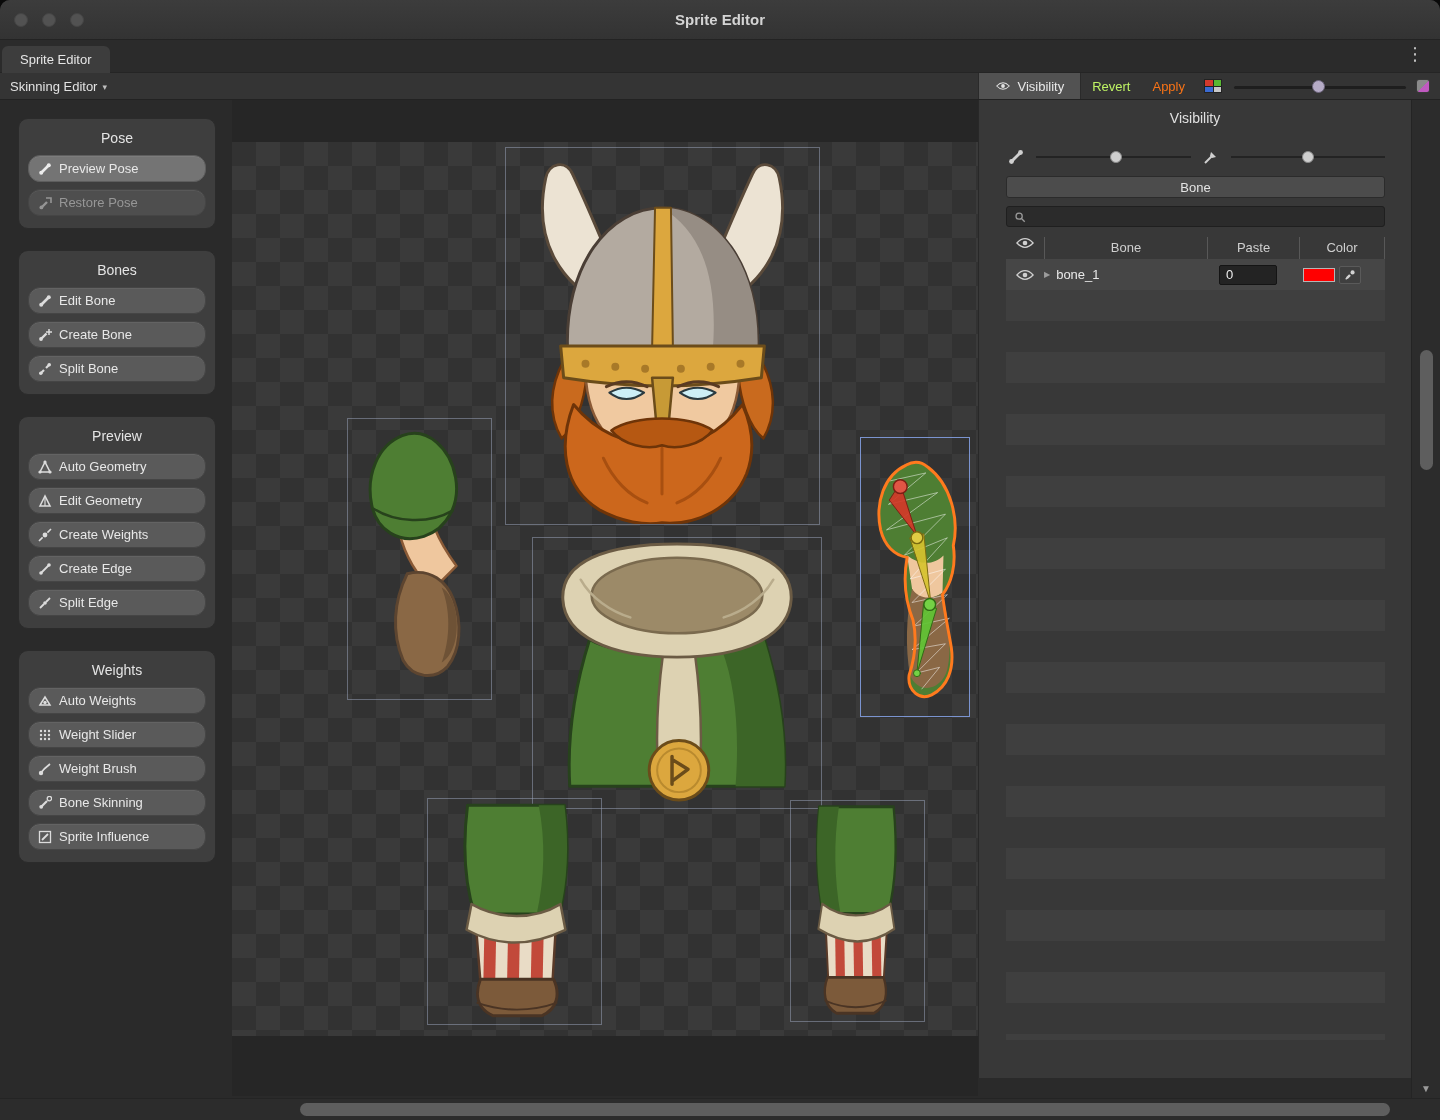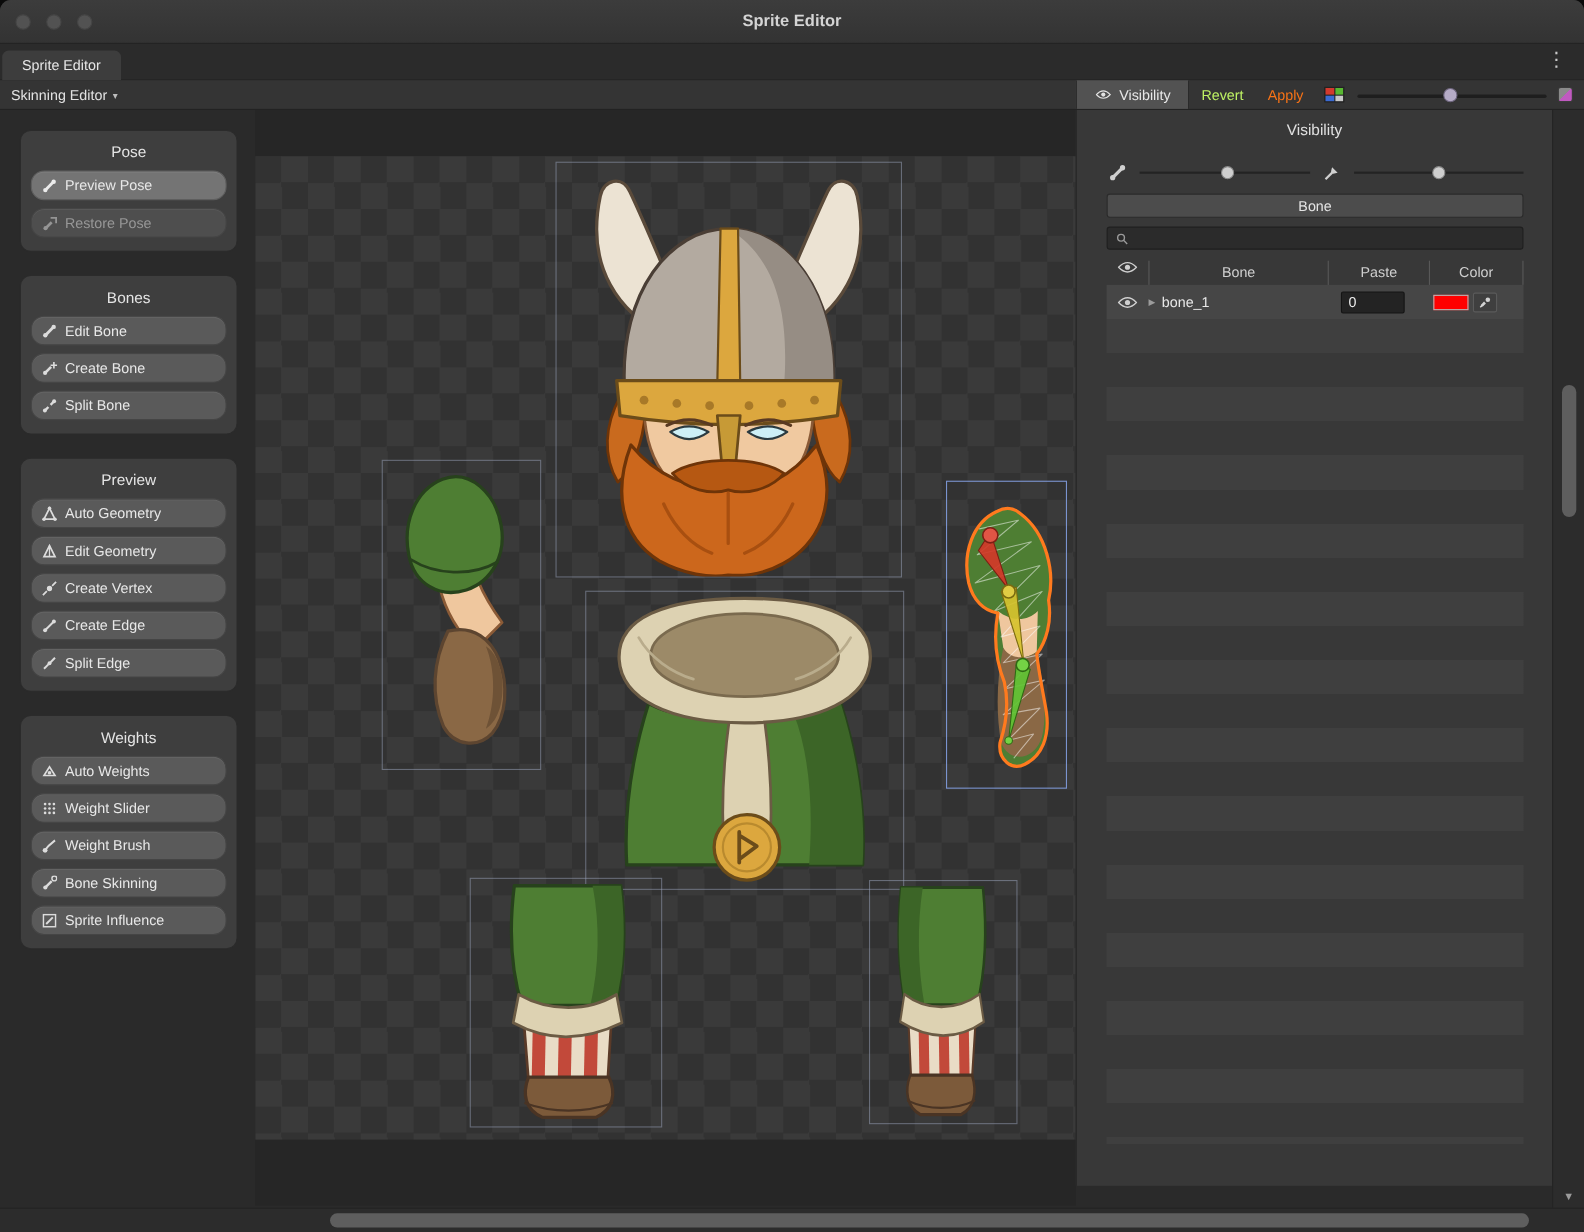--- a/index.html
+++ b/index.html
@@ -239,21 +239,21 @@
           </span>
         <span>Edit Geometry</span>
       </button>
       <button class="pbtn">
         <span class="icon">
             <svg viewBox="0 0 14 14">
               <circle cx="7" cy="7" r="2.4" fill="#dcdcdc"></circle>
               <path d="M1 13 L4.6 9.4 M13 1 L9.4 4.6" stroke="#dcdcdc" stroke-width="1.6"></path>
             </svg>
           </span>
-        <span>Create Vertex</span>
+        <span>Create Weights</span>
       </button>
       <button class="pbtn">
         <span class="icon">
             <svg viewBox="0 0 14 14">
               <line x1="3" y1="11" x2="11" y2="3" stroke="#dcdcdc" stroke-width="1.8"></line>
               <circle cx="3" cy="11" r="1.8" fill="#dcdcdc"></circle>
               <circle cx="11" cy="3" r="1.8" fill="#dcdcdc"></circle>
             </svg>
           </span>
         <span>Create Edge</span>

